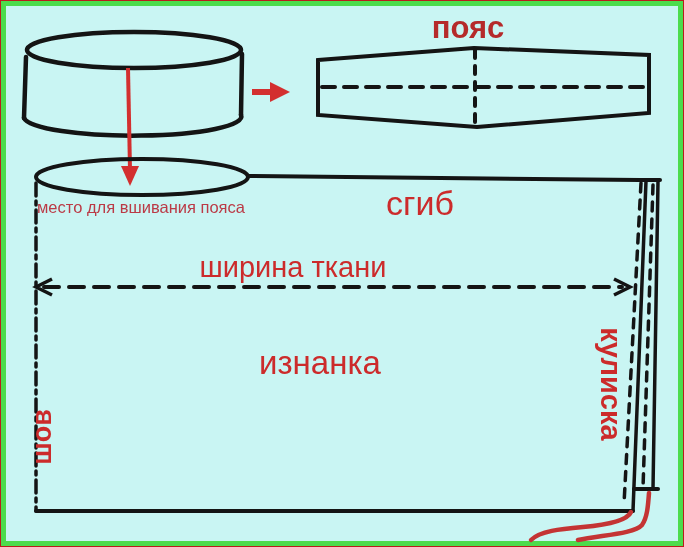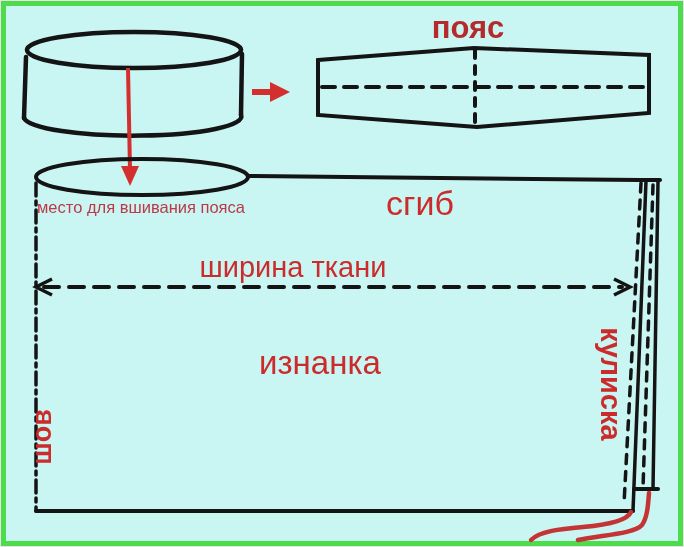--- a/index.html
+++ b/index.html
@@ -5,21 +5,21 @@
   :root{
     --bg:#c9f5f3;
     --border-green:#4cdc4c;
     --line:#141414;
     --red:#cc2b2b;
     --note-red:#bb3a46;
     --cord:#c43434;
   }
   html,body{margin:0;padding:0;background:#ffffff;}
   .canvas{
-    position:relative;width:684px;height:547px;background:#e5e5e5;
+    position:relative;width:684px;height:547px;background:#b91c1c;
     font-family:"Liberation Sans", sans-serif;overflow:hidden;
   }
   .frame{
     position:absolute;left:1px;top:1px;right:1px;bottom:1px;
     border:5px solid var(--border-green);
     background:var(--bg);
     box-sizing:border-box;
   }
   svg{position:absolute;left:0;top:0;}
   .stroke{stroke:var(--line);fill:none;stroke-linecap:round;}

